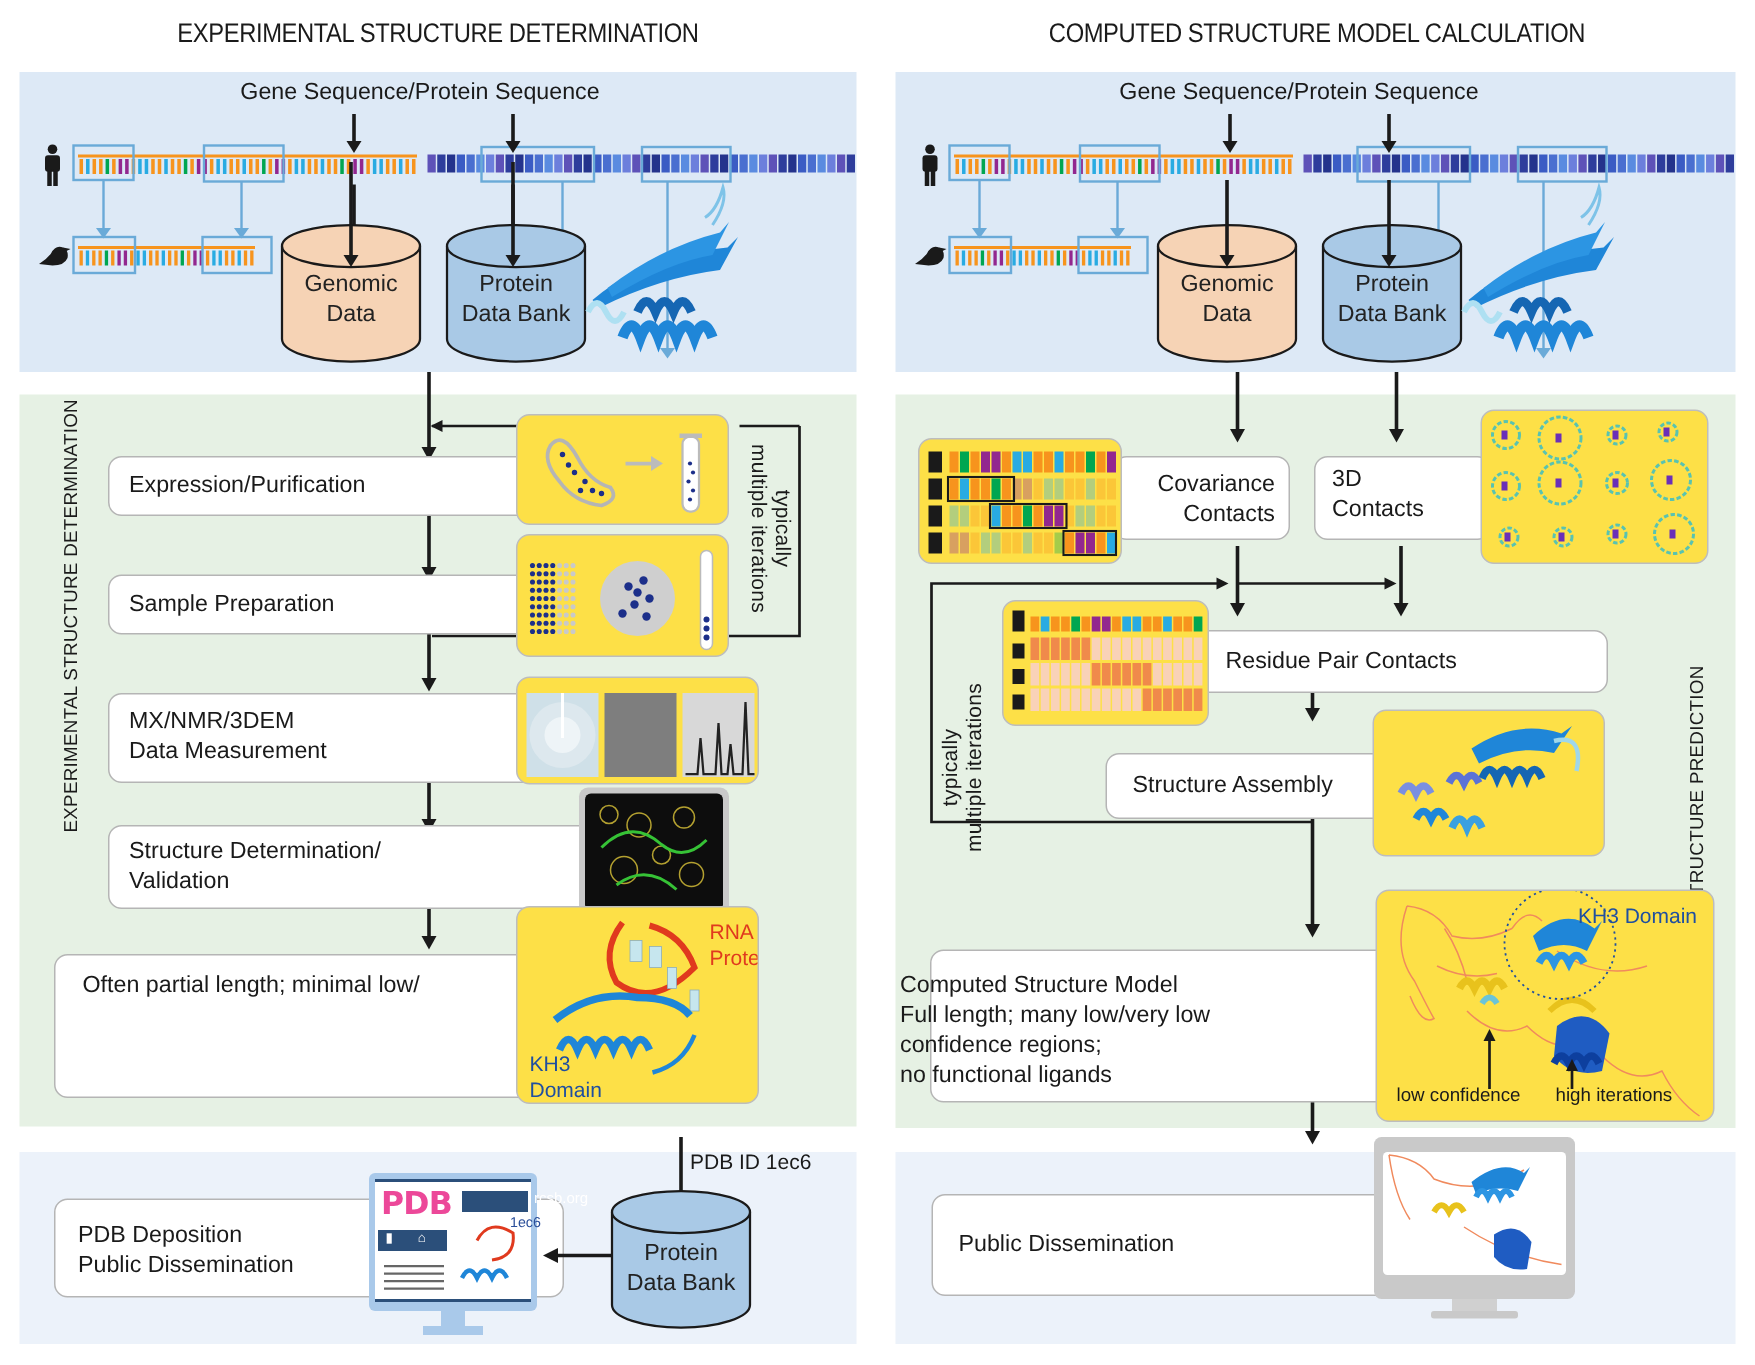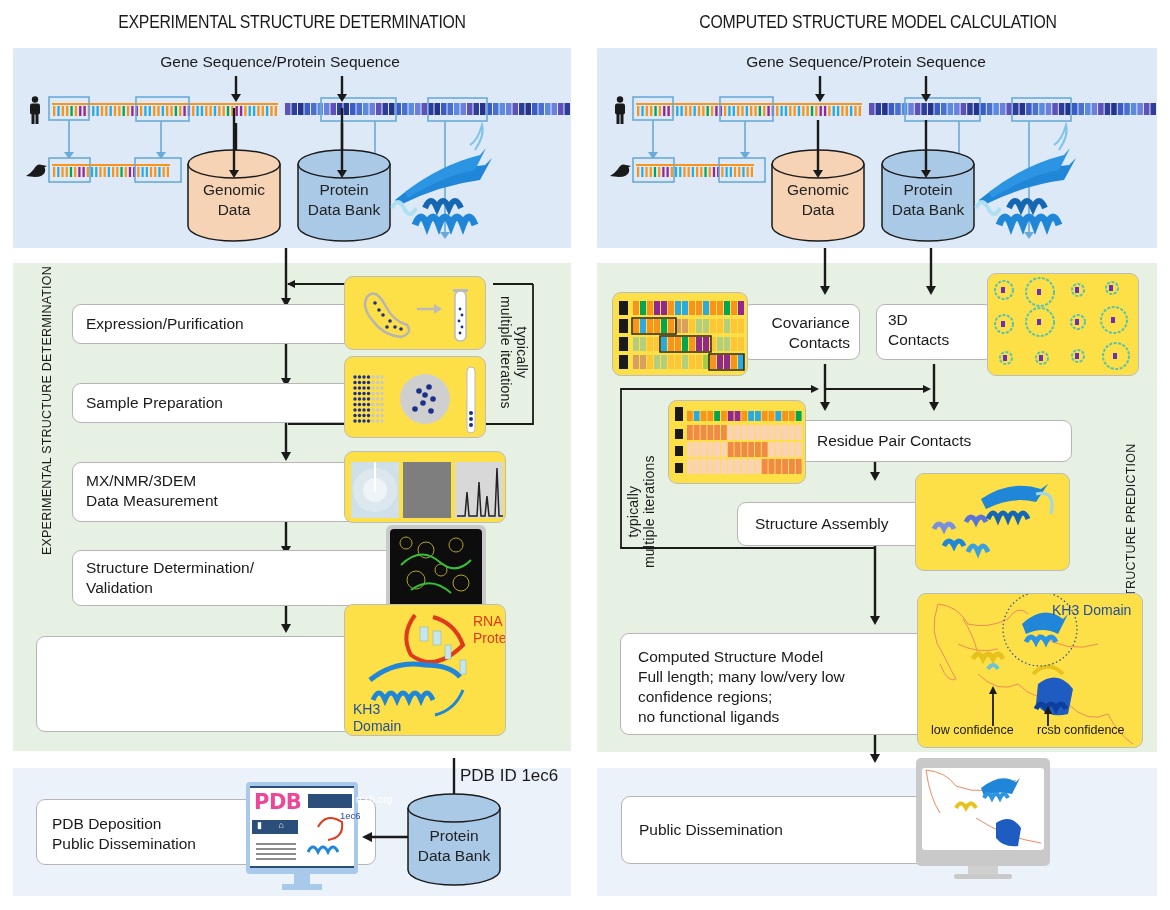--- a/index.html
+++ b/index.html
@@ -275,20 +275,21 @@
 </div>
 
 <div class="box" style="left:72px; top:550px; width:330px; height:56px;"></div>
 <div class="box-label" style="left:86px; top:558px;">
   <div>Structure Determination/</div>
   <div>Validation</div>
 </div>
 
 <div class="box" style="left:36px; top:636px; width:330px; height:96px;"></div>
 <div class="box-label" style="left:55px; top:647px;">
+  <div>Often partial length; minimal low/</div>
 </div>
 
 <div class="img-card" style="left:344px; top:276px; width:142px; height:74px;">
   <svg style="left:0; top:0;" width="142" height="74">
     <path d="M22 20 Q30 10 40 28 Q48 44 62 48 Q68 56 56 60 Q38 58 28 44 Q16 30 22 20 Z" fill="none" stroke="#b5b5b5" stroke-width="2.5"></path>
     <g fill="#1c2f8a">
         <circle cx="30" cy="26" r="1.8"></circle>
         <circle cx="34" cy="33" r="1.8"></circle>
         <circle cx="38" cy="38" r="1.8"></circle>
         <circle cx="45" cy="44" r="1.8"></circle>
@@ -440,21 +441,21 @@
 
 <div class="vtext" style="left:498px; top:296px; transform: rotate(90deg) translate(0,-100%); transform-origin:left top; font-size:14px; line-height:16px; text-align:center;">
   <div>typically</div>
   <div>multiple iterations</div>
 </div>
 
 <svg style="left:404px; top:758px;" width="200" height="60">
   <line x1="50" y1="0" x2="50" y2="42" stroke="#1a1a1a" stroke-width="2.4"></line>
   <polygon points="45,40 55,40 50,49" fill="#1a1a1a"></polygon>
 </svg>
-<div class="abs" style="left:460px; top:766px; font-size:17px;">PDB ID 1ec6</div>
+<div class="abs" style="left:460px; top:766px; font-size:14px;">PDB ID 1ec6</div>
 
 <div class="box" style="left:36px; top:799px; width:340px; height:66px;"></div>
 <div class="box-label" style="left:52px; top:814px;">
   <div>PDB Deposition</div>
   <div>Public Dissemination</div>
 </div>
 
 <svg style="left:246px; top:782px;" width="116" height="110">
   <rect x="0" y="0" width="112" height="92" rx="4" fill="#a9c9ea"></rect>
   <rect x="4" y="4" width="104" height="82" fill="#fff"></rect>
@@ -934,21 +935,21 @@
     <path d="M52 78 q5 -12 10 0 q5 -12 10 0" fill="none" stroke="#3aa0e0" stroke-width="5"></path>
   </svg>
 </div>
 
 <div class="vtext" style="left:625px; top:568px; transform: rotate(-90deg); font-size:14px; line-height:16px; text-align:center;">
   <div>typically</div>
   <div>multiple iterations</div>
 </div>
 
 <div class="box" style="left:620px; top:633px; width:320px; height:102px;"></div>
-<div class="box-label" style="left:638px; top:647px;">
+<div class="box-label" style="left:600px; top:647px;">
   <div>Computed Structure Model</div>
   <div>Full length; many low/very low</div>
   <div>confidence regions;</div>
   <div>no functional ligands</div>
 </div>
 <div class="img-card" style="left:917px; top:593px; width:226px; height:155px;">
   <svg style="left:0; top:0;" width="226" height="155">
     <path d="M20 10 Q10 40 25 60 Q35 80 38 85 Q30 90 22 70 M20 10 Q40 12 50 30 Q70 35 90 25 M90 25 Q100 10 110 20 M40 50 Q60 60 80 55 M60 80 Q80 100 100 90 Q120 110 140 100 M150 110 Q170 130 190 120 Q200 140 215 150 M120 40 Q150 60 180 50" fill="none" stroke="#f08a5d" stroke-width="1"></path>
     <path d="M45 25 Q55 40 60 60" fill="none" stroke="#f08a5d" stroke-width="1"></path>
     <path d="M55 65 q5 -10 10 0 q5 -10 10 0 q5 -10 10 0" fill="none" stroke="#e8c21c" stroke-width="5"></path>
@@ -959,21 +960,21 @@
     <circle cx="122" cy="35" r="37" fill="none" stroke="#1f4fa0" stroke-width="1.2" stroke-dasharray="1.5 2.5"></circle>
     <path d="M120 90 Q140 75 155 95 L150 120 Q130 125 118 110 Z" fill="#1f5cc2"></path>
     <path d="M118 115 q5 -10 10 0 q5 -10 10 0 q5 -10 10 0" fill="none" stroke="#0d3f9e" stroke-width="5"></path>
     <line x1="75" y1="132" x2="75" y2="98" stroke="#1a1a1a" stroke-width="1.8"></line>
     <polygon points="71,100 79,100 75,92" fill="#1a1a1a"></polygon>
     <line x1="130" y1="132" x2="130" y2="118" stroke="#1a1a1a" stroke-width="1.8"></line>
     <polygon points="126,120 134,120 130,112" fill="#1a1a1a"></polygon>
   </svg>
   <div class="abs" style="left:134px; top:8px; color:#1f4fa0; font-size:14px;">KH3 Domain</div>
   <div class="abs small" style="left:13px; top:129px;">low confidence</div>
-  <div class="abs small" style="left:119px; top:129px;">rcsb confidence</div>
+  <div class="abs small" style="left:119px; top:129px;">high iterations</div>
 </div>
 
 <div class="box" style="left:621px; top:796px; width:310px; height:68px;"></div>
 <div class="box-label" style="left:639px; top:820px;">Public Dissemination</div>
 <svg style="left:916px; top:758px;" width="134" height="126">
   <rect x="0" y="0" width="134" height="108" rx="5" fill="#c9c9c9"></rect>
   <rect x="6" y="10" width="122" height="82" rx="3" fill="#fff"></rect>
   <path d="M10 12 Q14 40 24 55 M10 12 Q30 14 40 28 Q70 40 100 22 M60 60 Q90 80 125 85" fill="none" stroke="#f08a5d" stroke-width="1"></path>
   <path d="M40 50 q5 -9 10 0 q5 -9 10 0" fill="none" stroke="#e8c21c" stroke-width="4"></path>
   <path d="M65 30 Q85 14 100 24 L104 20 L96 36 Q82 32 68 38 Z" fill="#1f86d8"></path>

